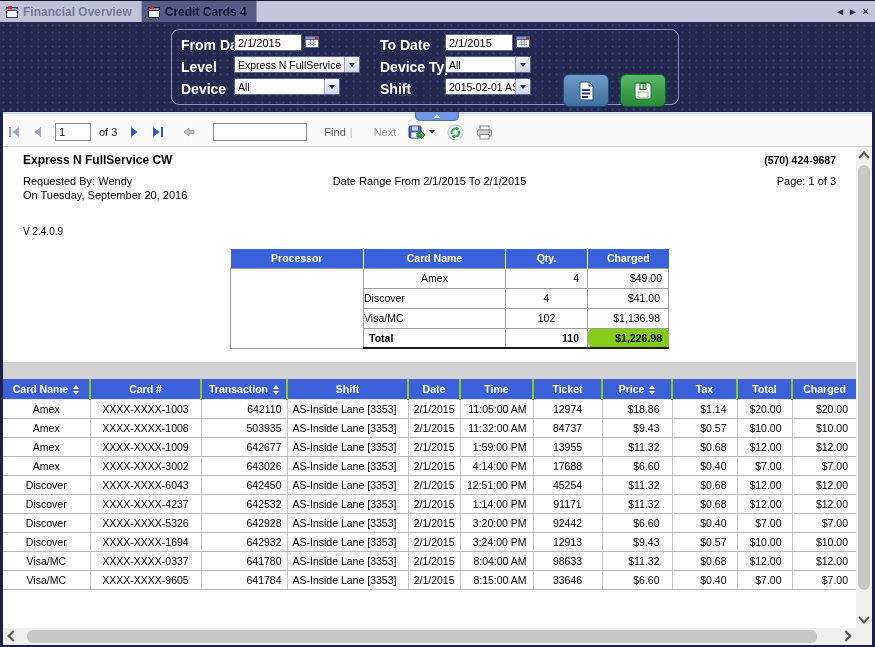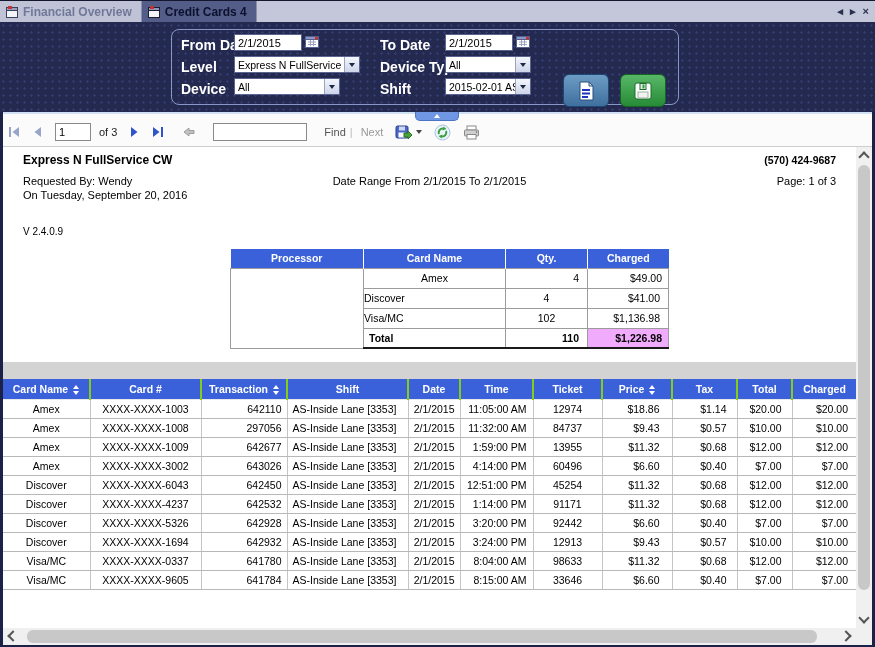--- a/index.html
+++ b/index.html
@@ -116,21 +116,21 @@
   #summary-table td{ height:20px; border:1px solid #9c9c9c; }
   #summary-table td.proc{ border-left:1px solid #9c9c9c; }
   #summary-table tr td:nth-child(2){ text-align:center; }
   #summary-table tbody tr:first-child td:nth-child(3),
   #summary-table tr td:nth-child(3){ text-align:right; padding-right:8px; }
   #summary-table tr td:nth-child(4){ text-align:right; padding-right:6px; }
   #summary-table tr.total-row td{ font-weight:bold; border-bottom:2px solid #1a1a1a; }
   #summary-table tr.total-row td:nth-child(1){ text-align:left; padding-left:5px; }
   #summary-table tr.total-row td:nth-child(2){ text-align:right; padding-right:8px; }
   #summary-table tr.total-row td:nth-child(3){ text-align:right; padding-right:6px; }
-  #summary-table td.hl{ background:#f0abfc; }
+  #summary-table td.hl{ background:#84cc16;border-radius:6px; }
 
   #gray-band{ margin-top:13px; height:17px; background:#d3d3d3; }
 
   #detail-table{ width:853px; border-collapse:collapse; table-layout:fixed; font-size:10.5px; }
   #detail-table col:nth-child(1){width:87px;} #detail-table col:nth-child(2){width:111px;}
   #detail-table col:nth-child(3){width:86px;} #detail-table col:nth-child(4){width:121px;}
   #detail-table col:nth-child(5){width:52px;} #detail-table col:nth-child(6){width:73px;}
   #detail-table col:nth-child(7){width:69px;} #detail-table col:nth-child(8){width:70px;}
   #detail-table col:nth-child(9){width:65px;} #detail-table col:nth-child(10){width:55px;}
   #detail-table col:nth-child(11){width:64px;}
@@ -295,21 +295,21 @@
           </svg>
       </span>
       <span class="navbtn" style="margin-left:14px;">
         <svg width="13" height="12" viewBox="0 0 13 12">
             <polygon points="1,6 6,2 6,4.5 11,4.5 11,7.5 6,7.5 6,10" fill="#c2c2c2" stroke="#9d9d9d"></polygon>
           </svg>
       </span>
       <input id="search-input" value="" style="">
       <span class="findnext" id="find-link">Find</span>
       <span class="fn-sep">|</span>
-      <span class="findnext" id="next-link" style="margin-left:4px;">Next</span>
+      <span class="findnext" id="next-link" style="margin-left:17px;">Next</span>
       <span class="tool-ico">
         <svg width="17" height="15" viewBox="0 0 17 15">
           <rect x="1" y="1" width="12" height="12" rx="1.5" fill="#4a68c8" stroke="#2a3f8c"></rect>
           <rect x="4" y="1.5" width="6" height="4" fill="#cfd8f2"></rect>
           <rect x="3.5" y="7.5" width="7" height="5" fill="#fff"></rect>
           <polygon points="9,8 13,8 13,6 17,10 13,14 13,12 9,12" fill="#49a33c" stroke="#2d7024"></polygon>
         </svg>
         <i class="caret-dn"></i>
       </span>
       <span class="tool-ico">
@@ -426,21 +426,21 @@
             <td>11:05:00 AM</td>
             <td>12974</td>
             <td>$18.86</td>
             <td>$1.14</td>
             <td>$20.00</td>
             <td>$20.00</td>
           </tr>
           <tr>
             <td>Amex</td>
             <td>XXXX-XXXX-1008</td>
-            <td>297056</td>
+            <td>503935</td>
             <td>AS-Inside Lane [3353]</td>
             <td>2/1/2015</td>
             <td>11:32:00 AM</td>
             <td>84737</td>
             <td>$9.43</td>
             <td>$0.57</td>
             <td>$10.00</td>
             <td>$10.00</td>
           </tr>
           <tr>
@@ -456,21 +456,21 @@
             <td>$12.00</td>
             <td>$12.00</td>
           </tr>
           <tr>
             <td>Amex</td>
             <td>XXXX-XXXX-3002</td>
             <td>643026</td>
             <td>AS-Inside Lane [3353]</td>
             <td>2/1/2015</td>
             <td>4:14:00 PM</td>
-            <td>60496</td>
+            <td>17688</td>
             <td>$6.60</td>
             <td>$0.40</td>
             <td>$7.00</td>
             <td>$7.00</td>
           </tr>
           <tr>
             <td>Discover</td>
             <td>XXXX-XXXX-6043</td>
             <td>642450</td>
             <td>AS-Inside Lane [3353]</td>

